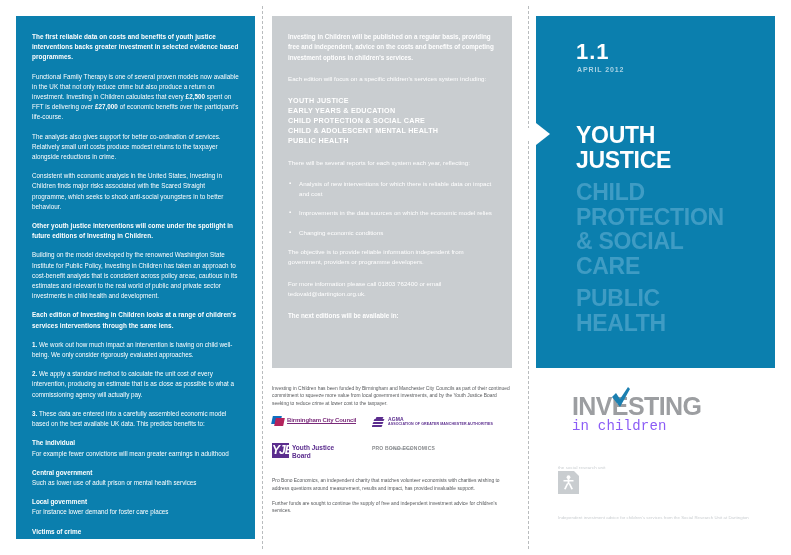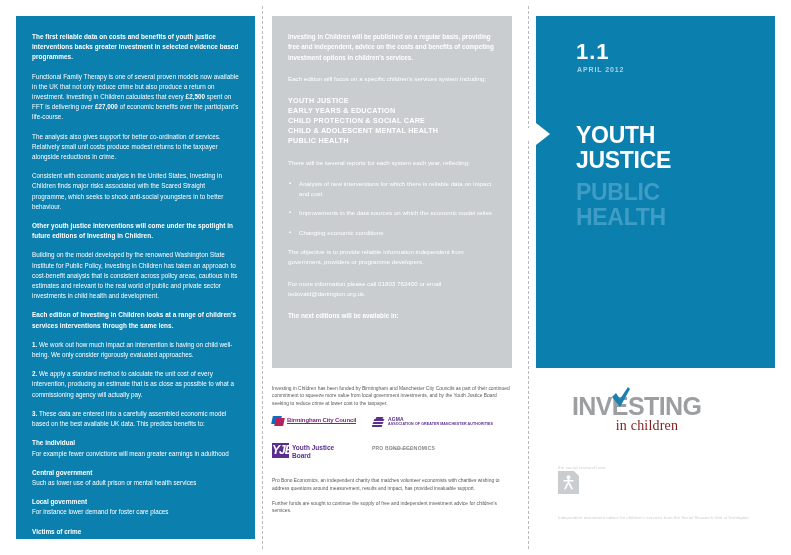--- a/index.html
+++ b/index.html
@@ -346,24 +346,24 @@
     position: absolute;
     left: 35px;
     top: -6px;
     width: 0; height: 0;
     border-left: 5px solid transparent;
     border-right: 0 solid transparent;
     border-bottom: 0;
   }
   .iic-tick svg { display: block; }
   .iic-sub {
-    font-family: Liberation Serif, serif;
+    font-family: Liberation Mono, monospace;
     font-size: 14px;
-    color: #7f1d1d;
-    text-align: center;
+    color: #8b5cf6;
+    text-align: left;
     margin-top: -1px;
     padding-right: 10px;
     letter-spacing: 0.2px;
   }
   .sru-logo {
     position: absolute;
     left: 22px;
     top: 80px;
     width: 60px;
   }
@@ -519,20 +519,23 @@
   <div class="panel panel-right">
 
     <div class="r-issue">1.1</div>
     <div class="r-date">APRIL 2012</div>
 
     <div class="r-arrow-stem"></div>
     <div class="r-arrow"></div>
 
     <div class="r-systems">
       <div class="r-sys active">YOUTH JUSTICE</div>
+      <div class="r-sys spaced">CHILD
+PROTECTION
+&amp; SOCIAL CARE</div>
       <div class="r-sys spaced">PUBLIC HEALTH</div>
     </div>
   </div>
 
   <div class="panel panel-right-bottom">
 
     <div class="iic-logo">
       <div class="iic-top">
         <span>INVESTING</span>
         <span class="iic-tick">

